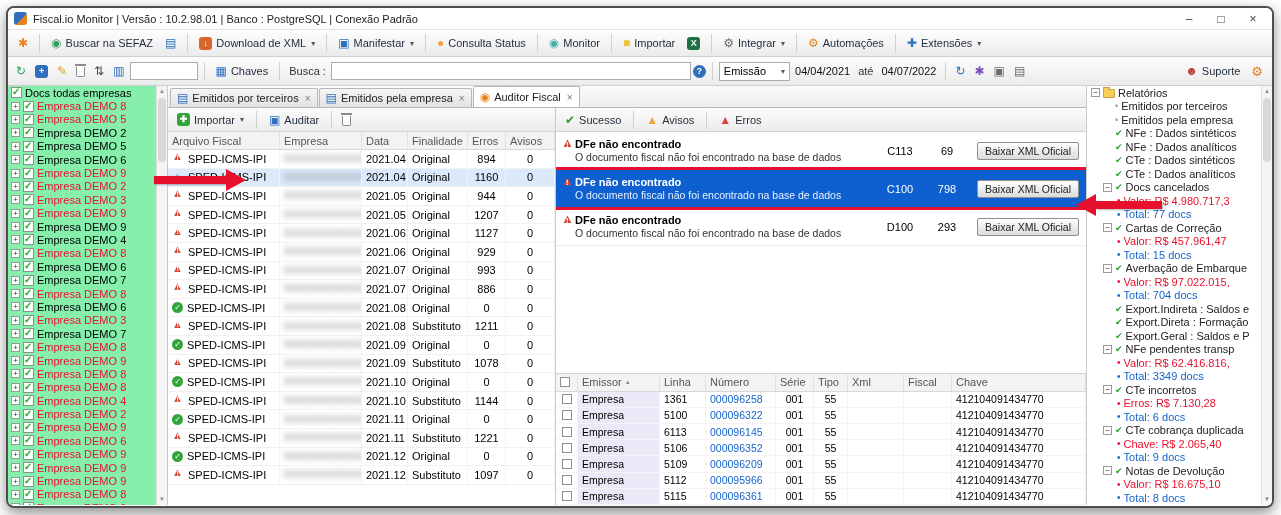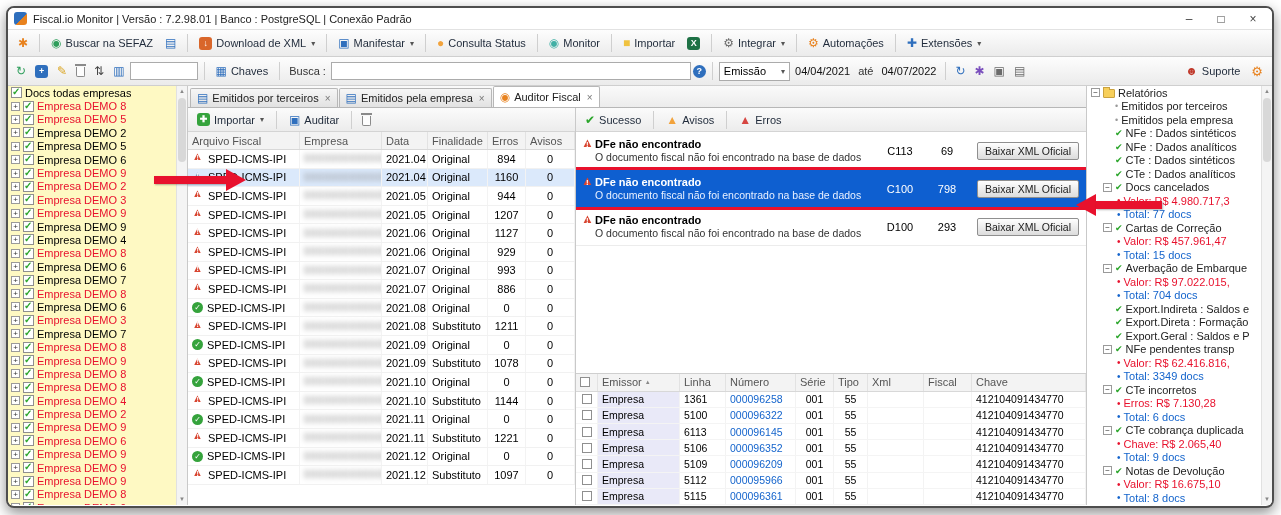--- a/index.html
+++ b/index.html
@@ -28,21 +28,21 @@
 .tin{height:18px;border:1px solid #ababab;background:#fff;font-size:11px;padding:0 3px;font-family:"Liberation Sans",sans-serif}
 .qf{width:68px}.busca{width:360px}
 .flbl{color:#333;margin:0 3px}
 .combo{display:inline-flex;align-items:center;gap:14px;border:1px solid #ababab;background:#fff;height:19px;padding:0 4px}
 .datev{font-size:11px;color:#111;padding:0 3px}
 .spacer{flex:1}
 .trash{display:inline-block;width:9px;height:10px;border:1px solid #8a8a8a;border-top:none;border-radius:0 0 2px 2px;position:relative;background:#fdfdfd;margin-top:2px}
 .trash::before{content:"";position:absolute;left:-2px;top:-3px;width:11px;height:2px;background:#8a8a8a}
 
 .content{display:flex;height:419px}
-.tree{width:180px;border-right:1px solid #c9c9c9;background:#fef9c3;position:relative;overflow:hidden}
+.tree{width:160px;border-right:1px solid #c9c9c9;background:#86efac;position:relative;overflow:hidden}
 .trow{display:flex;align-items:center;gap:3px;height:13.4px;padding-left:3px;white-space:nowrap;font-size:11px}
 .trow .lbl{overflow:hidden}
 .alert{color:#e8112d}
 .pm{flex:none;width:9px;height:9px;border:1px solid #9a9a9a;background:#fff;font-size:8px;line-height:7px;text-align:center;color:#333}
 .pmsp{flex:none;width:9px}
 .cb{flex:none;width:11px;height:11px;border:1px solid #8f8f8f;background:#fff;position:relative}
 .cb.checked::after{content:"✓";position:absolute;left:0;top:-2px;font-size:10px;color:#2aa52a;font-weight:bold}
 .vsb{position:absolute;right:0;top:0;bottom:0;width:11px;background:#f4f4f4;border-left:1px solid #e1e1e1}
 .vsb .a{height:11px;font-size:6px;color:#888;text-align:center;line-height:11px}
 .vsb .a.b{position:absolute;bottom:0;left:0;right:0}
@@ -119,21 +119,21 @@
 .arrowR{left:1068px;top:186px;width:88px}
 .arrowR .hd{position:absolute;left:0;top:0;width:0;height:0;border-top:11px solid transparent;border-bottom:11px solid transparent;border-right:20px solid var(--red)}
 .arrowR .sh{position:absolute;left:20px;top:7px;width:66px;height:8px;background:var(--red);box-shadow:1px 1px 2px rgba(0,0,0,.3)}
 </style>
 </head>
 <body>
 
 <div class="window">
   <div class="titlebar">
     <span class="appico"></span>
-    <span class="wtitle">Fiscal.io Monitor | Versão : 7.2.98.01 | Banco : PostgreSQL | Conexão Padrão</span>
+    <span class="wtitle">Fiscal.io Monitor | Versão : 10.2.98.01 | Banco : PostgreSQL | Conexão Padrão</span>
     <span class="wctl">–</span>
     <span class="wctl">□</span>
     <span class="wctl close">×</span>
   </div>
 
   <div class="toolbar" id="tb1">
       <div class="tbtn">
         <span class="gi" style="color: rgb(232, 130, 30);">✱</span>
       </div>
       <span class="vsep"></span>

